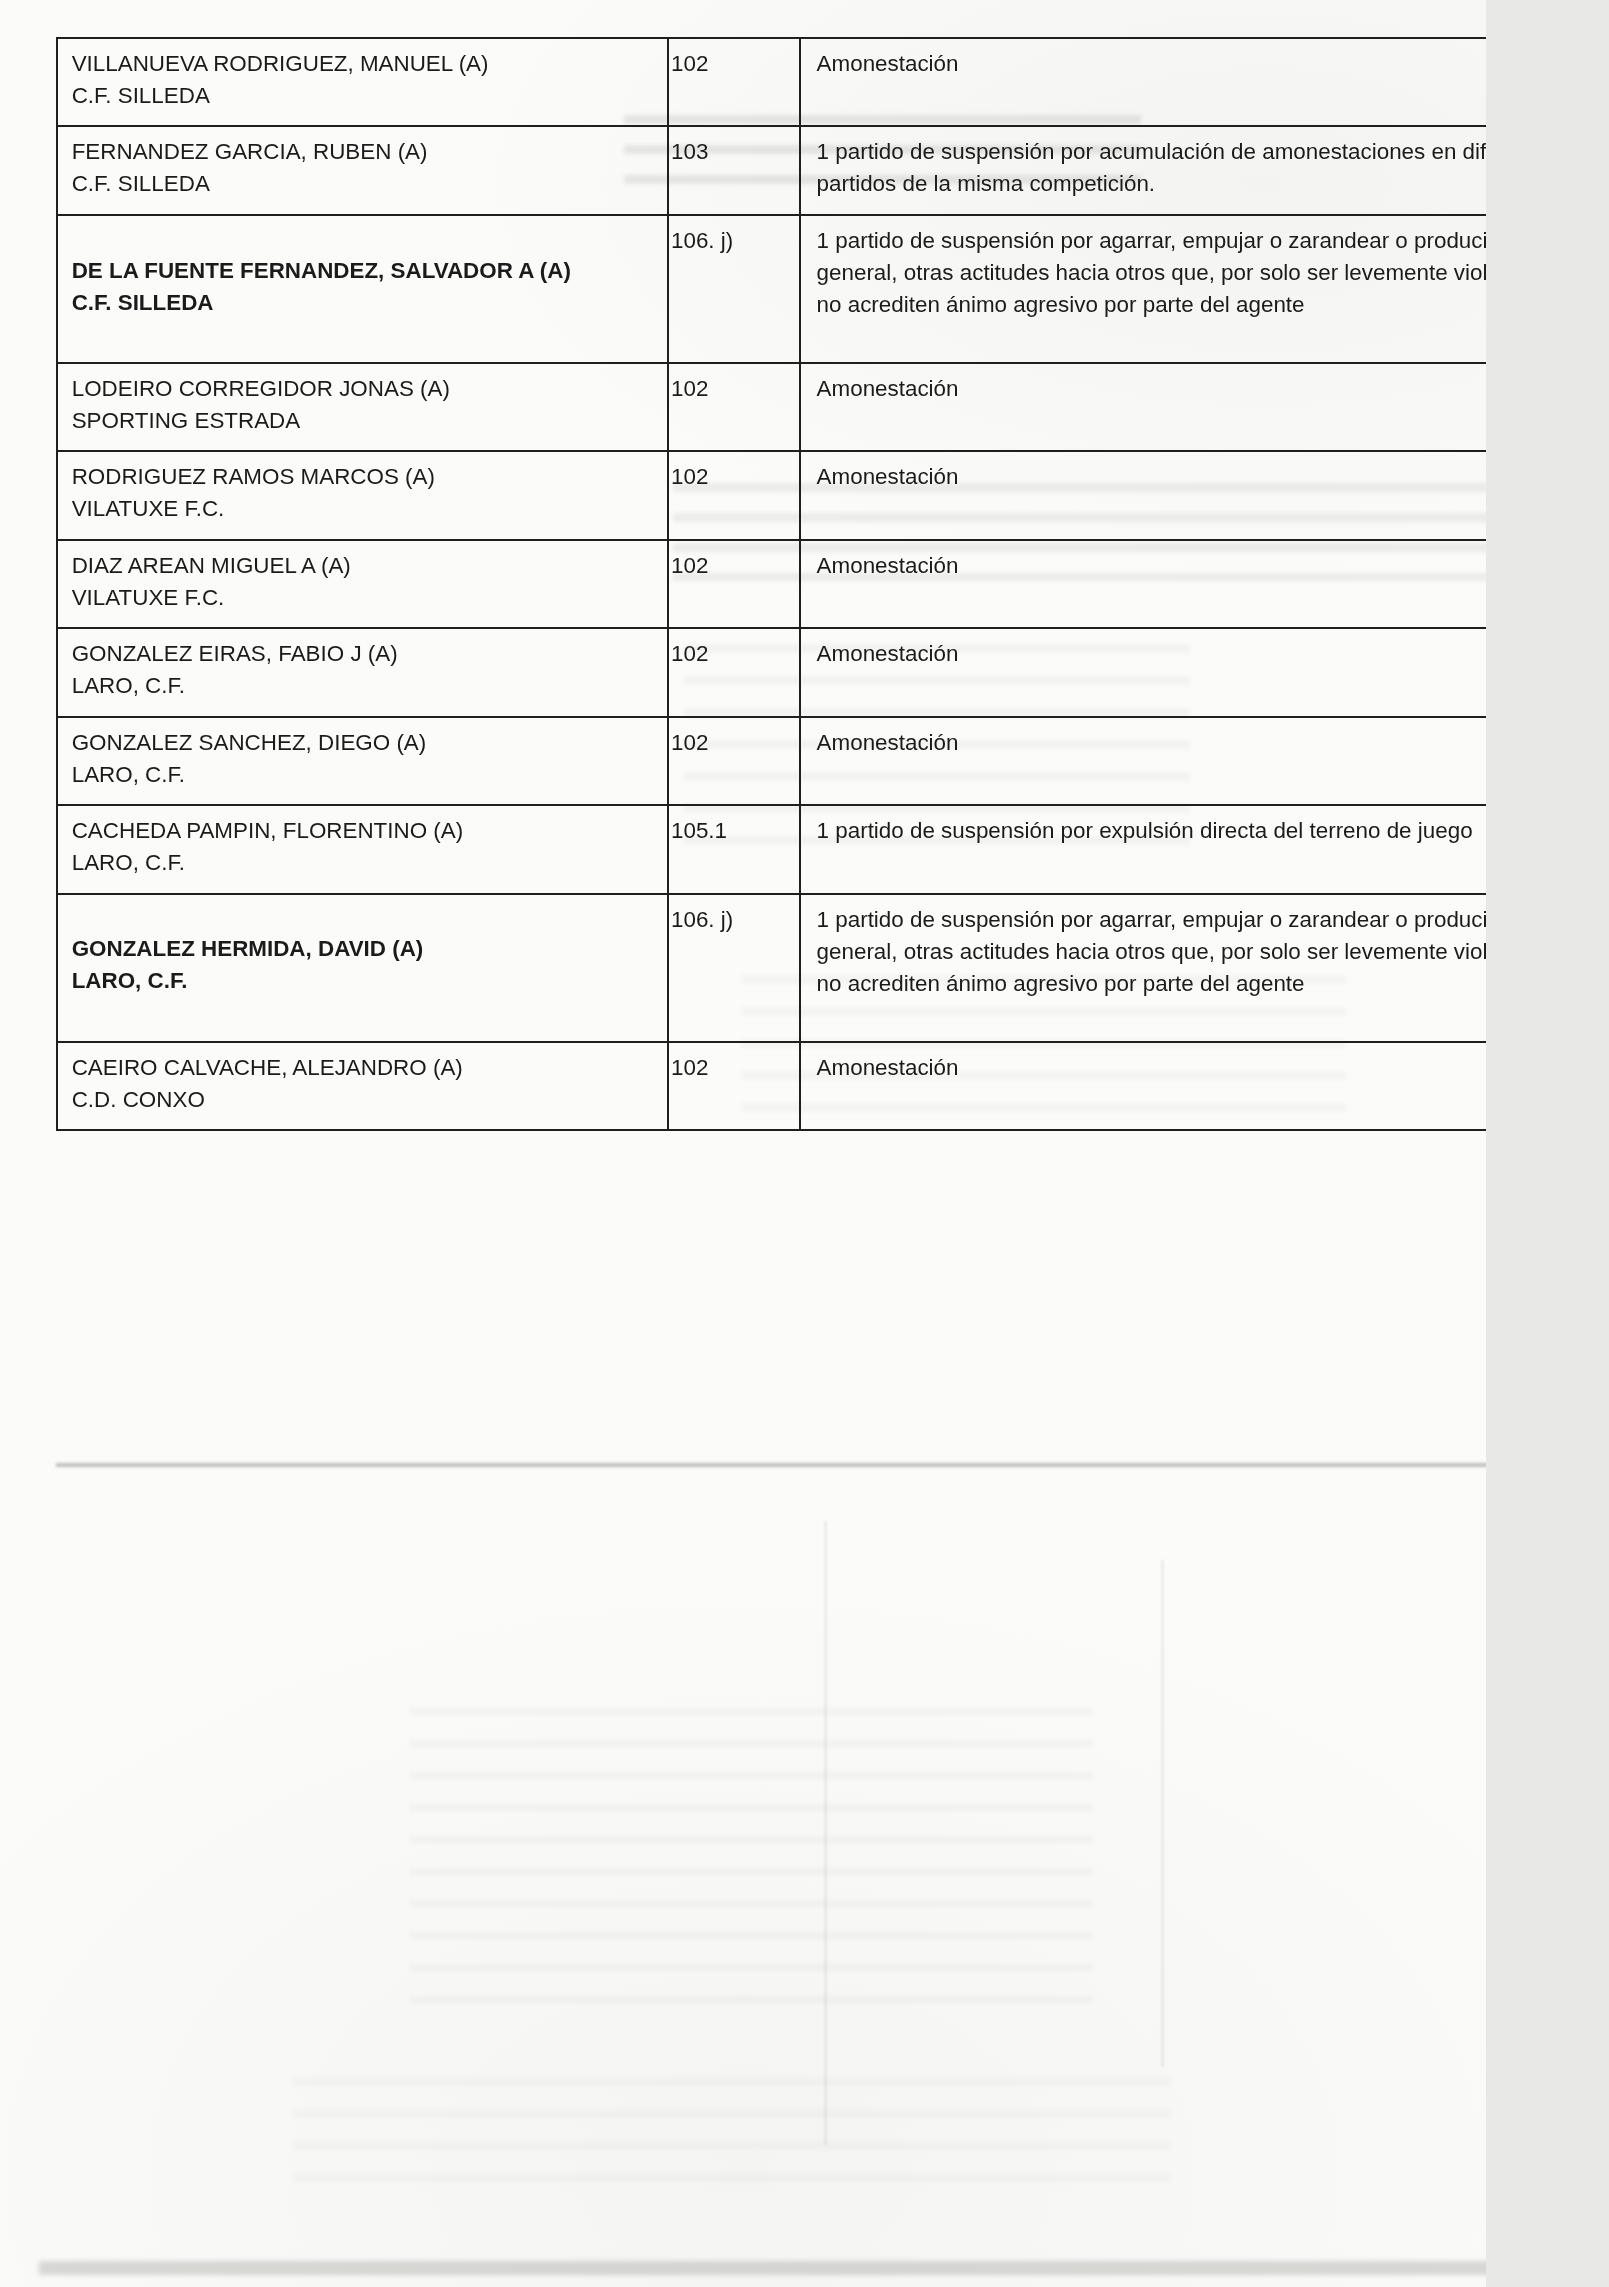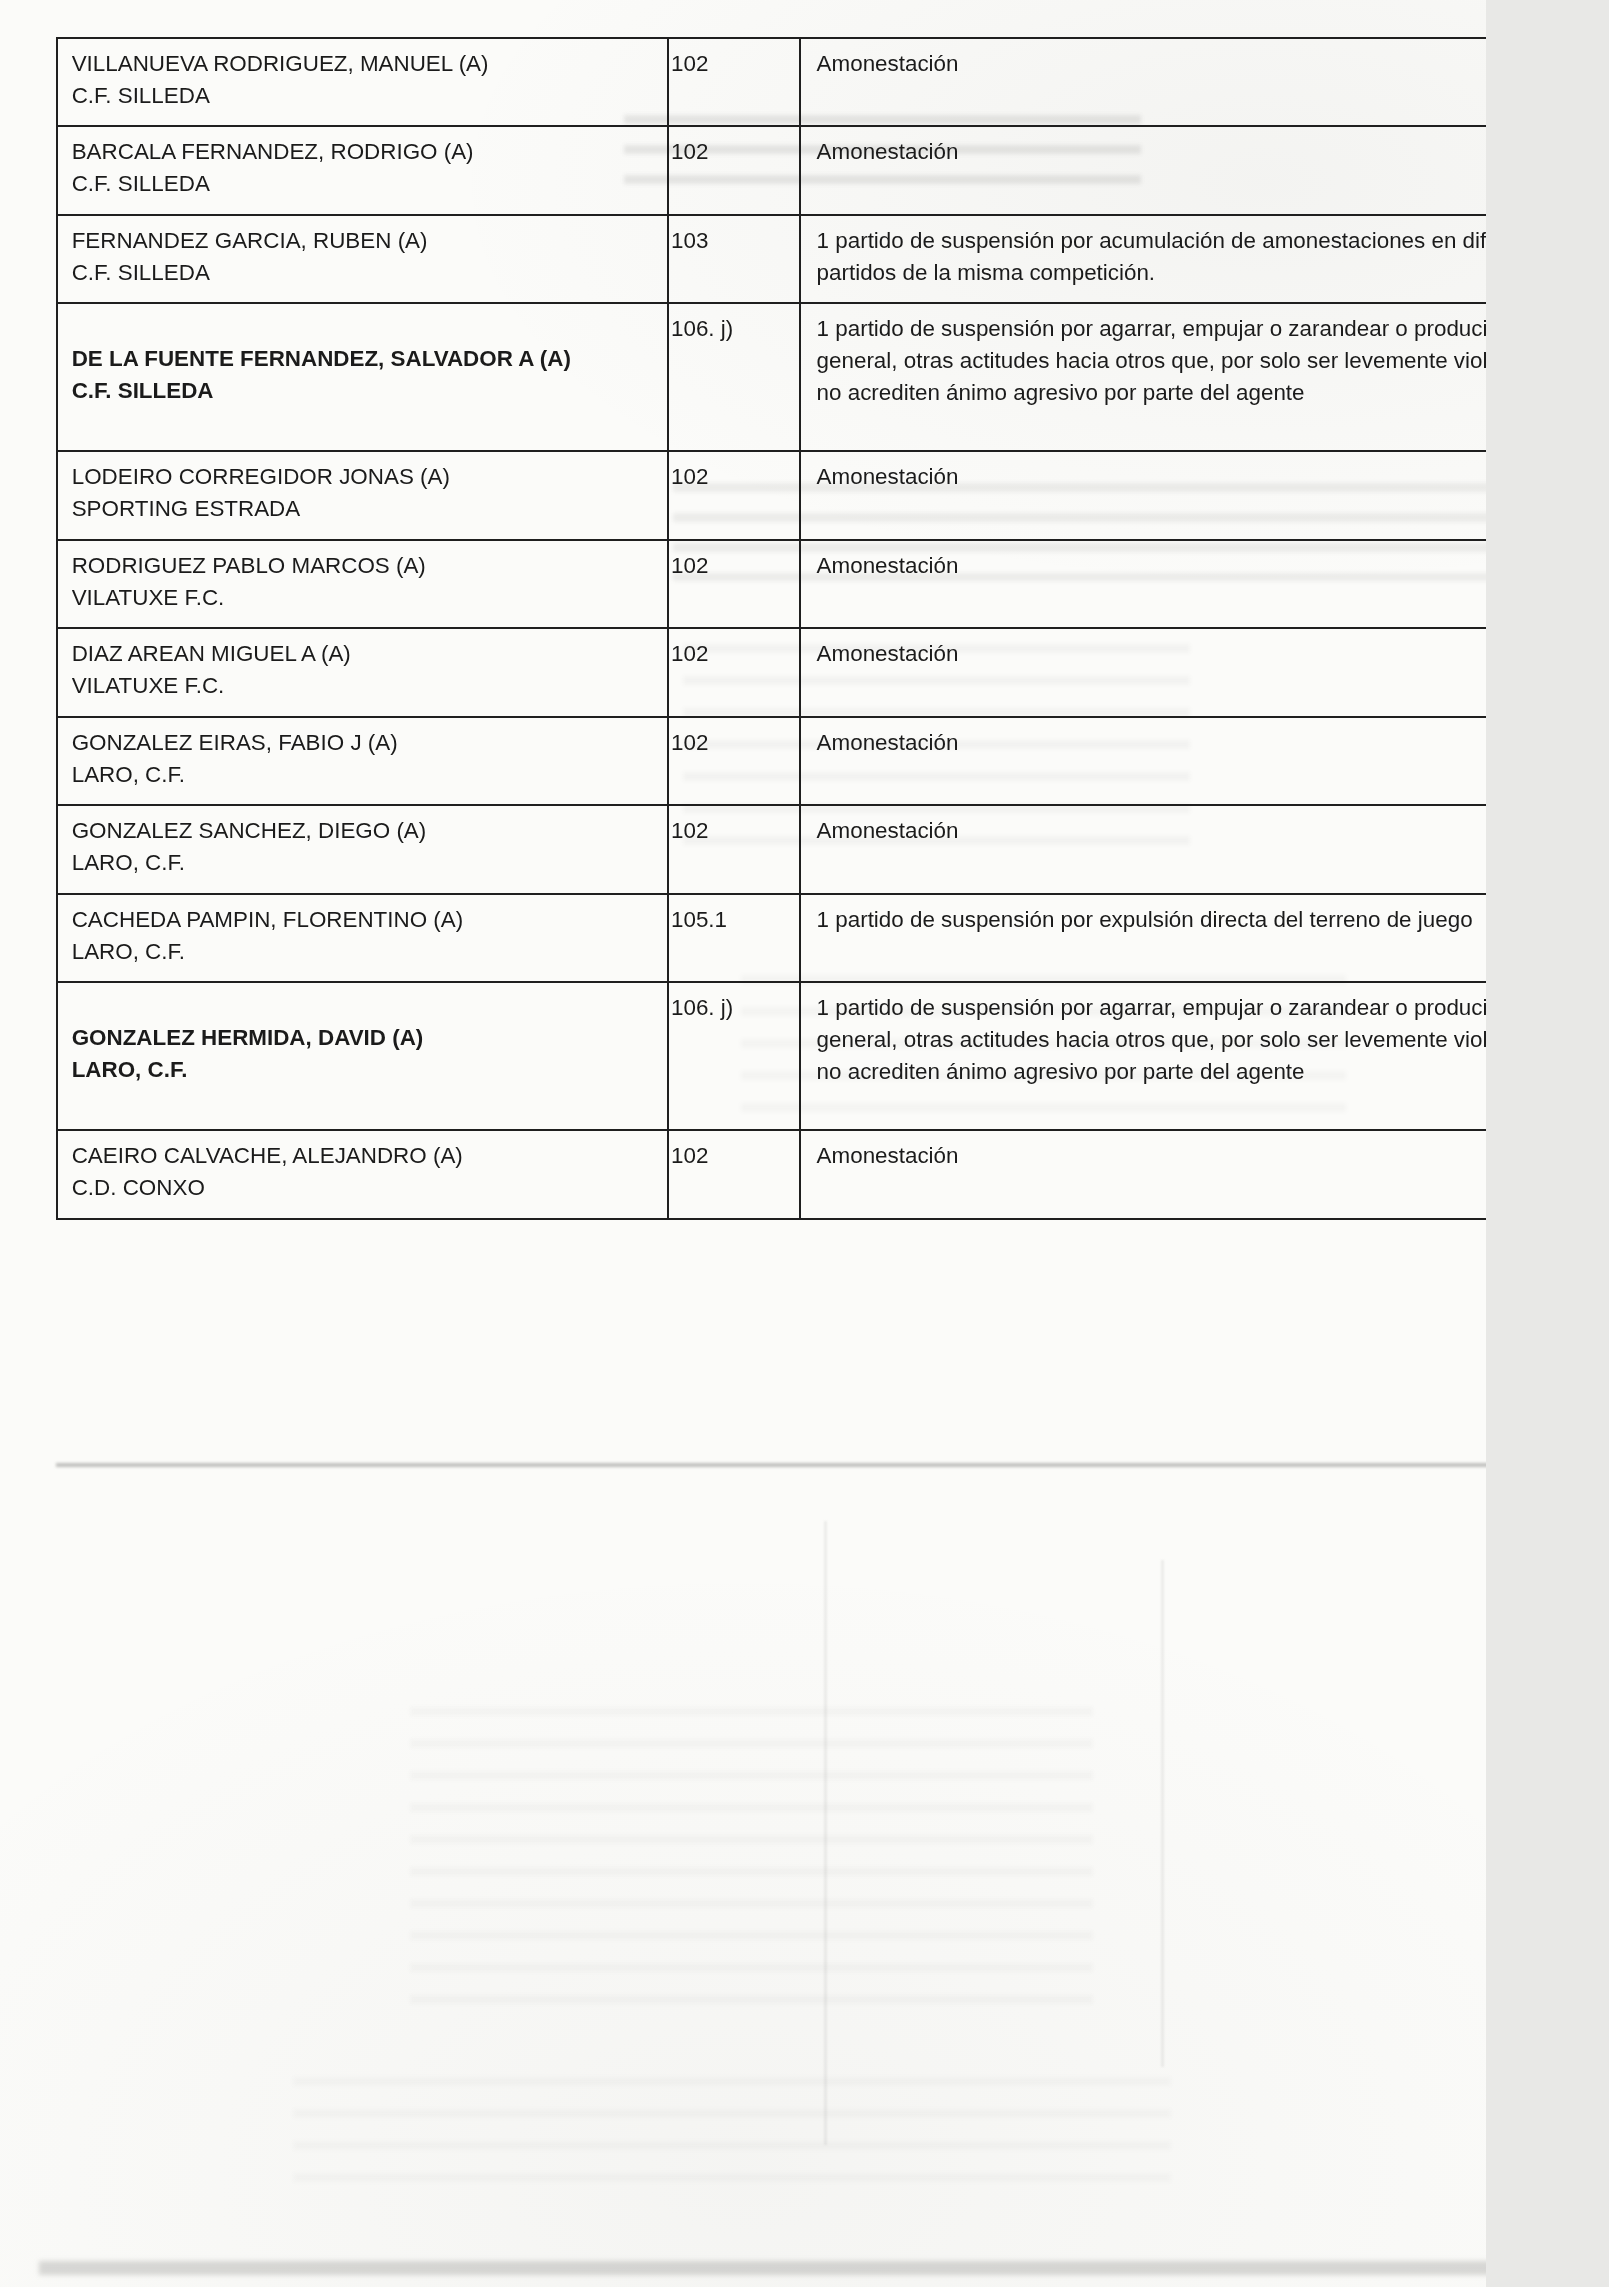--- a/index.html
+++ b/index.html
@@ -123,28 +123,20 @@
         <tr>
           <td class="name-cell">
             <div class="player-name">VILLANUEVA RODRIGUEZ, MANUEL (A)</div>
             <div class="player-club">C.F. SILLEDA</div>
           </td>
           <td class="code-cell">102</td>
           <td class="desc-cell">Amonestación</td>
         </tr>
         <tr>
           <td class="name-cell">
-            <div class="player-name">BARCALA FERNANDEZ, RODRIGO (A)</div>
-            <div class="player-club">C.F. SILLEDA</div>
-          </td>
-          <td class="code-cell">102</td>
-          <td class="desc-cell">Amonestación</td>
-        </tr>
-        <tr>
-          <td class="name-cell">
             <div class="player-name">FERNANDEZ GARCIA, RUBEN (A)</div>
             <div class="player-club">C.F. SILLEDA</div>
           </td>
           <td class="code-cell">103</td>
           <td class="desc-cell">1 partido de suspensión por acumulación de amonestaciones en diferentes partidos de la misma competición.</td>
         </tr>
         <tr class="vcenter">
           <td class="name-cell">
             <div class="player-name">DE LA FUENTE FERNANDEZ, SALVADOR A (A)</div>
             <div class="player-club">C.F. SILLEDA</div>
@@ -155,21 +147,21 @@
         <tr>
           <td class="name-cell">
             <div class="player-name">LODEIRO CORREGIDOR JONAS (A)</div>
             <div class="player-club">SPORTING ESTRADA</div>
           </td>
           <td class="code-cell">102</td>
           <td class="desc-cell">Amonestación</td>
         </tr>
         <tr>
           <td class="name-cell">
-            <div class="player-name">RODRIGUEZ PABLO MARCOS (A)</div>
+            <div class="player-name">RODRIGUEZ RAMOS MARCOS (A)</div>
             <div class="player-club">VILATUXE F.C.</div>
           </td>
           <td class="code-cell">102</td>
           <td class="desc-cell">Amonestación</td>
         </tr>
         <tr>
           <td class="name-cell">
             <div class="player-name">DIAZ AREAN MIGUEL A (A)</div>
             <div class="player-club">VILATUXE F.C.</div>
           </td>

